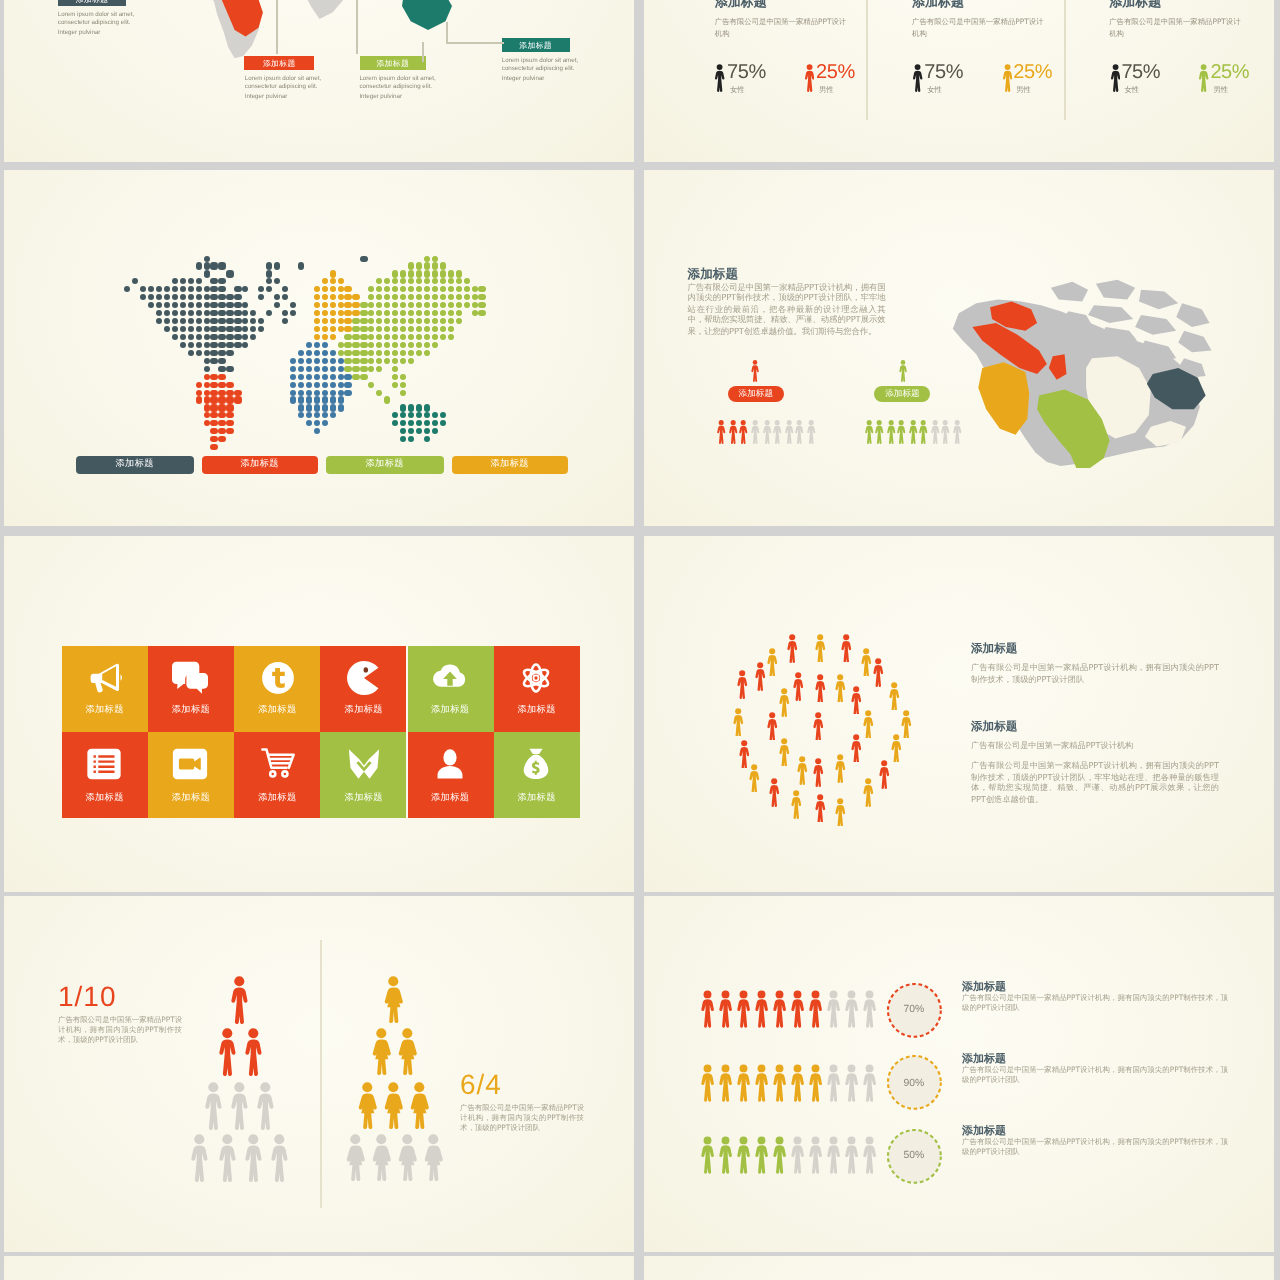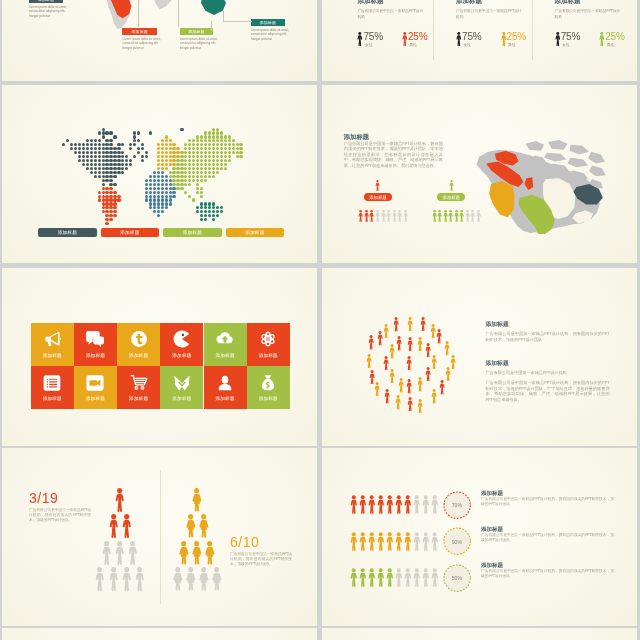--- a/index.html
+++ b/index.html
@@ -1502,23 +1502,23 @@
         </span>
         <span style="left:209.0px;top:119.2px;color:#d4d2ca">
           <svg viewBox="0 0 40 100" preserveAspectRatio="xMidYMid meet">
             <g fill="currentColor">
               <circle cx="20" cy="11" r="10.5"></circle>
               <path d="M20 24c-6.6 0-10.2 2-11.9 7.6L2.4 52c-.7 2.5.5 4.6 2.8 5.2 2.3.6 4.3-.6 5-3.1l3.1-11.3-6 22.5h6.6l-2.4 28.3c-.2 2.7 1.5 4.3 3.9 4.4 2.4.1 4-1.4 4.2-4l1.4-19 1.4 19c.2 2.6 1.8 4.1 4.2 4 2.4-.1 4.1-1.7 3.9-4.4L28.1 65.3h6.6l-6-22.5 3.1 11.3c.7 2.5 2.7 3.7 5 3.1 2.3-.6 3.5-2.7 2.8-5.2l-5.7-20.4C32.2 26 28.6 24 22 24h-2z"></path>
             </g>
           </svg>
         </span>
       </div>
-      <div class="ratio" style="left:27px;top:42px;color:#e8451f">3/19</div>
+      <div class="ratio" style="left:27px;top:42px;color:#e8451f">1/10</div>
       <div class="ratio-body cjk" style="left:27px;top:60px;width:62px">广告有限公司是中国第一家精品PPT设计机构，拥有国内顶尖的PPT制作技术，顶级的PPT设计团队</div>
-      <div class="ratio" style="left:228px;top:86px;color:#e9a81c">6/10</div>
+      <div class="ratio" style="left:228px;top:86px;color:#e9a81c">6/4</div>
       <div class="ratio-body cjk" style="left:228px;top:104px;width:62px">广告有限公司是中国第一家精品PPT设计机构，拥有国内顶尖的PPT制作技术，顶级的PPT设计团队</div>
       <div class="vdiv" style="left:158px;top:22px;height:134px;background:#e5e1cb"></div>
     </div>
 <div class="slide" style="left:322px;top:448px;width:315px;height:178px">
       <div class="pfigs" style="left:27.5px;top:47.4px">
         <span style="color:#e8451f">
           <svg viewBox="0 0 40 100" preserveAspectRatio="xMidYMid meet">
             <g fill="currentColor">
               <circle cx="20" cy="11" r="10.5"></circle>
               <path d="M20 24c-7.2 0-11.2 2.4-12.6 8.2L3.6 50.4c-.6 2.6.8 4.6 3.1 5.1 2.3.5 4.3-.8 4.9-3.3l3-12.6v13.9L10.9 95c-.4 2.9 1.2 4.6 3.6 4.9 2.4.3 4.1-1.2 4.5-3.7L20.3 83l1.3 13.2c.4 2.5 2.1 4 4.5 3.7 2.4-.3 4-2 3.6-4.9l-3.7-41.5V39.6l3 12.6c.6 2.5 2.6 3.8 4.9 3.3 2.3-.5 3.7-2.5 3.1-5.1l-3.8-18.2C31.8 26.4 27.2 24 20 24z"></path>

